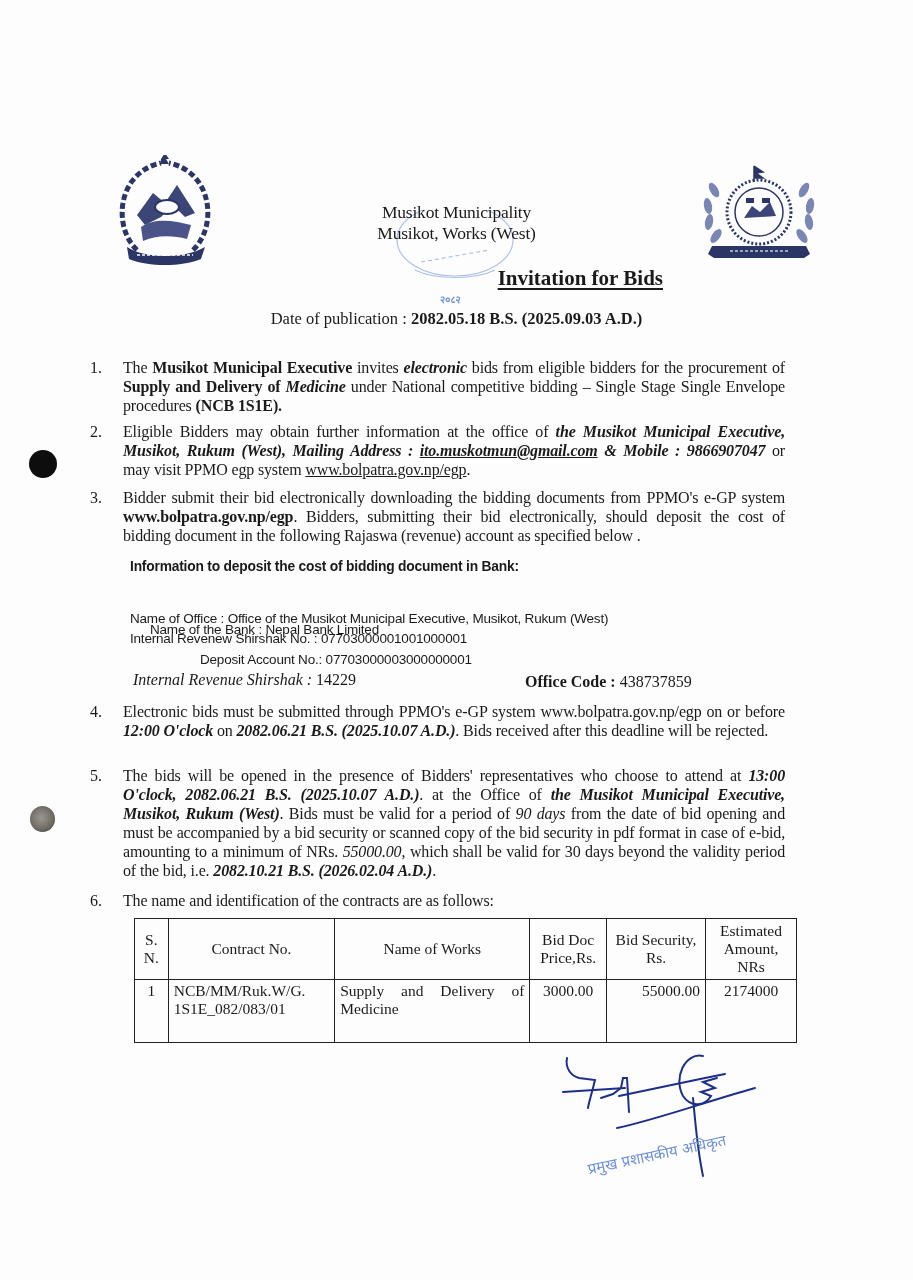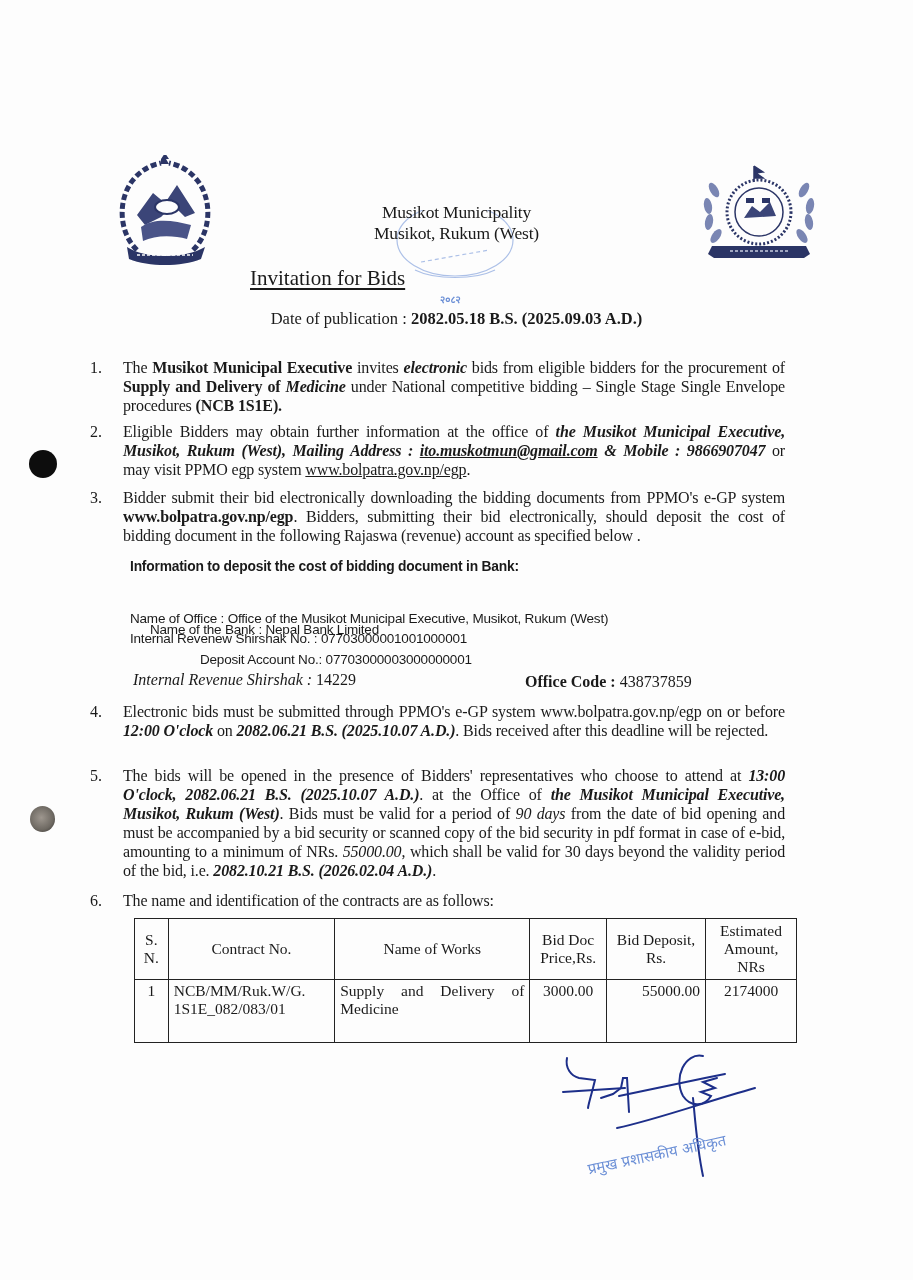--- a/index.html
+++ b/index.html
@@ -7,22 +7,22 @@
     width: 913px; height: 1280px; background: #fdfdfd; position: relative; overflow: hidden;
     font-family: "Liberation Serif", serif; color: #1a1a1a;
   }
   .abs { position: absolute; }
   .emblem-left { left: 115px; top: 155px; width: 100px; height: 112px; }
   .emblem-right { left: 700px; top: 160px; width: 118px; height: 106px; }
   .header { left: 250px; top: 160px; width: 413px; text-align: center; margin-top: 42px; }
   .hline { font-size: 17.5px; line-height: 21px; font-weight: bold; letter-spacing: -0.2px; }
   .hline.first { font-weight: bold; }
   .title {
-    left: 250px; top: 266px; width: 413px; text-align: left;
-    font-size: 21px; font-weight: normal; text-decoration: underline; text-underline-offset: 3px;
+    left: 250px; top: 266px; width: 413px; text-align: right;
+    font-size: 21px; font-weight: bold; text-decoration: underline; text-underline-offset: 3px;
   }
   .stamp { left: 355px; top: 210px; width: 200px; height: 90px; }
   .pubdate { left: 200px; top: 309px; width: 513px; text-align: center; font-size: 16.5px; }
   .pubdate b { font-weight: bold; }
   .para {
     position: absolute; left: 123px; width: 662px; font-size: 16px; line-height: 19px;
     text-align: justify; letter-spacing: -0.15px;
   }
   .num { position: absolute; left: 90px; font-size: 16px; line-height: 19px; }
   .bank { position: absolute; left: 130px; font-family: "Liberation Sans", sans-serif; font-size: 13.5px; line-height: 20px; letter-spacing: -0.2px; }
@@ -92,21 +92,21 @@
 <svg class="abs stamp" viewBox="0 0 200 90">
   <g fill="none" stroke="#6b8fd6" stroke-width="1.2" opacity="0.55">
     <ellipse cx="100" cy="30" rx="58" ry="36"></ellipse>
     <path d="M60 60 C80 70 120 70 140 60"></path>
     <path d="M66 52 L134 40" stroke-dasharray="4 3"></path>
   </g>
 </svg>
 
 <div class="abs header">
   <div class="hline first" style="font-weight:normal;">Musikot Municipality</div>
-  <div class="hline" style="font-weight:normal;">Musikot, Rukum (West)</div>
+  <div class="hline" style="font-weight:normal;">Musikot, Works (West)</div>
 </div>
 
 <div class="abs title">Invitation for Bids</div>
 <div class="abs" style="left:440px;top:292px;font-size:10px;color:#6b8fd6;font-weight:bold;">२०८२</div>
 
 <div class="abs pubdate">
   <span>Date of publication : </span><b>2082.05.18 B.S. (2025.09.03 A.D.)</b>
 </div>
 
 <div class="num" style="top:358px;">1.</div>
@@ -139,21 +139,21 @@
 <div class="num" style="top:891px;">6.</div>
 <div class="para" style="top:891px;"><span>The name and identification of the contracts are as follows:</span></div>
 
 <table class="contracts">
   <thead>
     <tr>
       <th class="c-sn">S. N.</th>
       <th class="c-contract">Contract No.</th>
       <th class="c-works">Name of Works</th>
       <th class="c-price">Bid Doc Price,Rs.</th>
-      <th class="c-sec">Bid Deposit, Rs.</th>
+      <th class="c-sec">Bid Security, Rs.</th>
       <th class="c-est">Estimated Amount, NRs</th>
     </tr>
   </thead>
   <tbody>
     <tr>
       <td class="center">1</td>
       <td>NCB/MM/Ruk.W/G. 1S1E_082/083/01</td>
       <td class="works">Supply and Delivery of Medicine</td>
       <td class="center">3000.00</td>
       <td class="right">55000.00</td>

